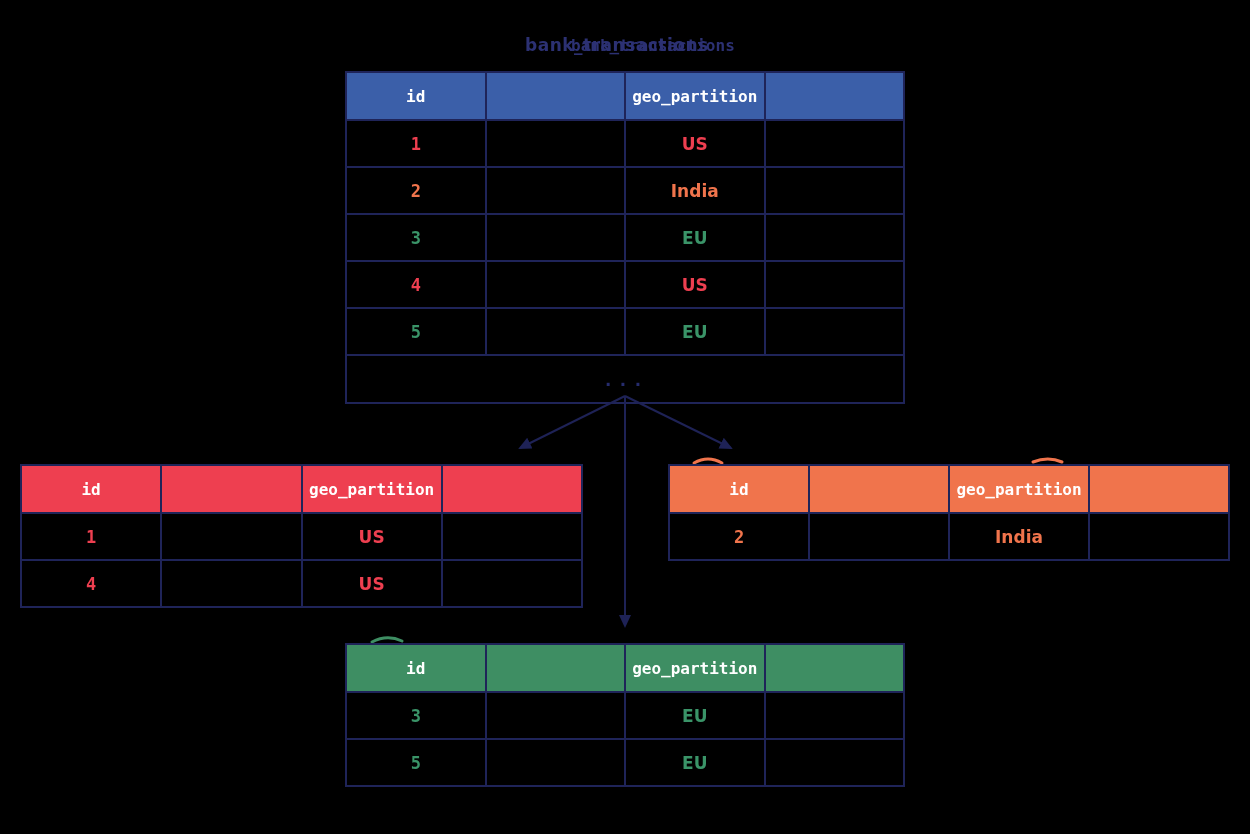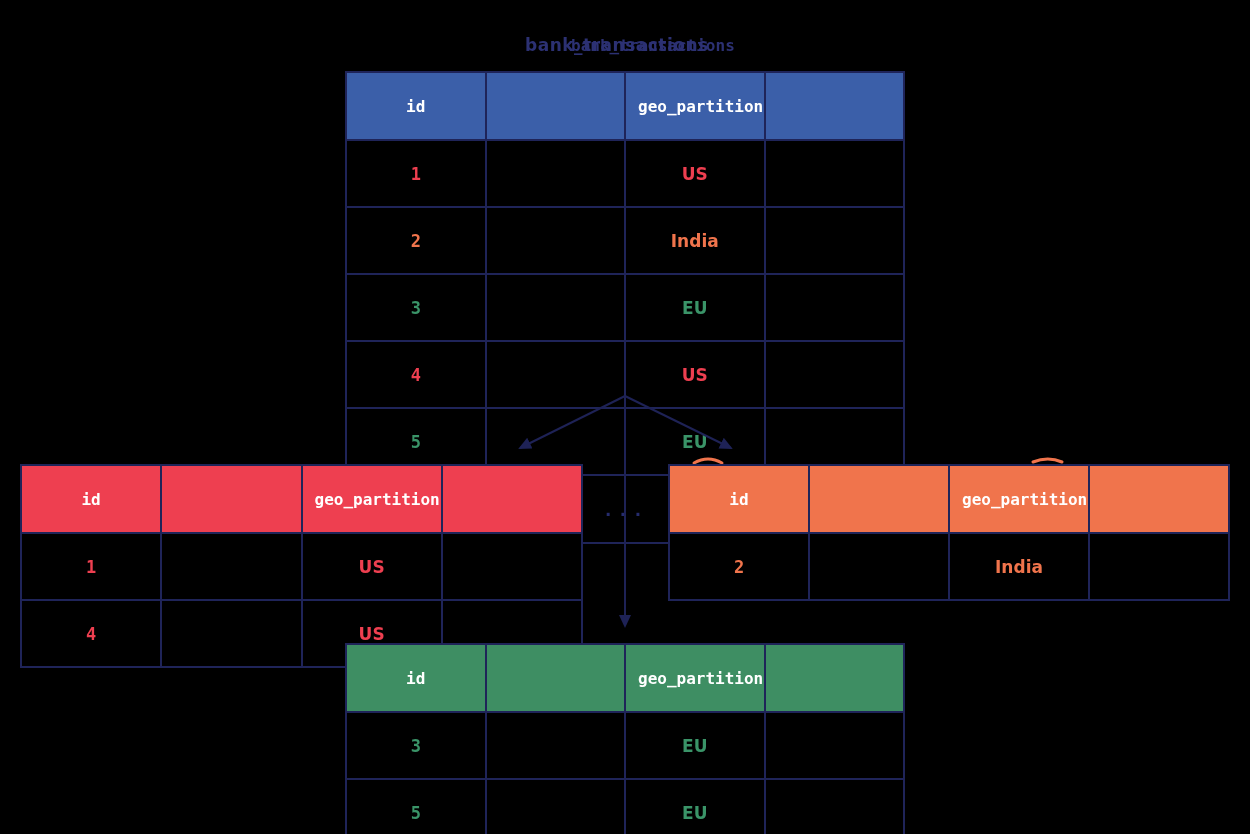--- a/index.html
+++ b/index.html
@@ -23,21 +23,21 @@
     color:var(--title-navy,#2c3173);white-space:pre;
   }
 
   
   .tbl{
     position:absolute;border-collapse:collapse;table-layout:fixed;
     background:transparent;
   }
   .tbl th,.tbl td{
     border:2px solid var(--border-navy,#1f2459);
-    text-align:center;vertical-align:middle;padding:12px;width:25%;
+    text-align:center;vertical-align:middle;padding:2px;width:25%;
     overflow:hidden;
   }
   .tbl th{
     height:42px;color:var(--header-text,#fff);
     font:bold 16px "DejaVu Sans Mono",monospace;
   }
   .tbl td{
     height:41px;background:#000;
     font:bold 17px "DejaVu Sans",sans-serif;
   }

